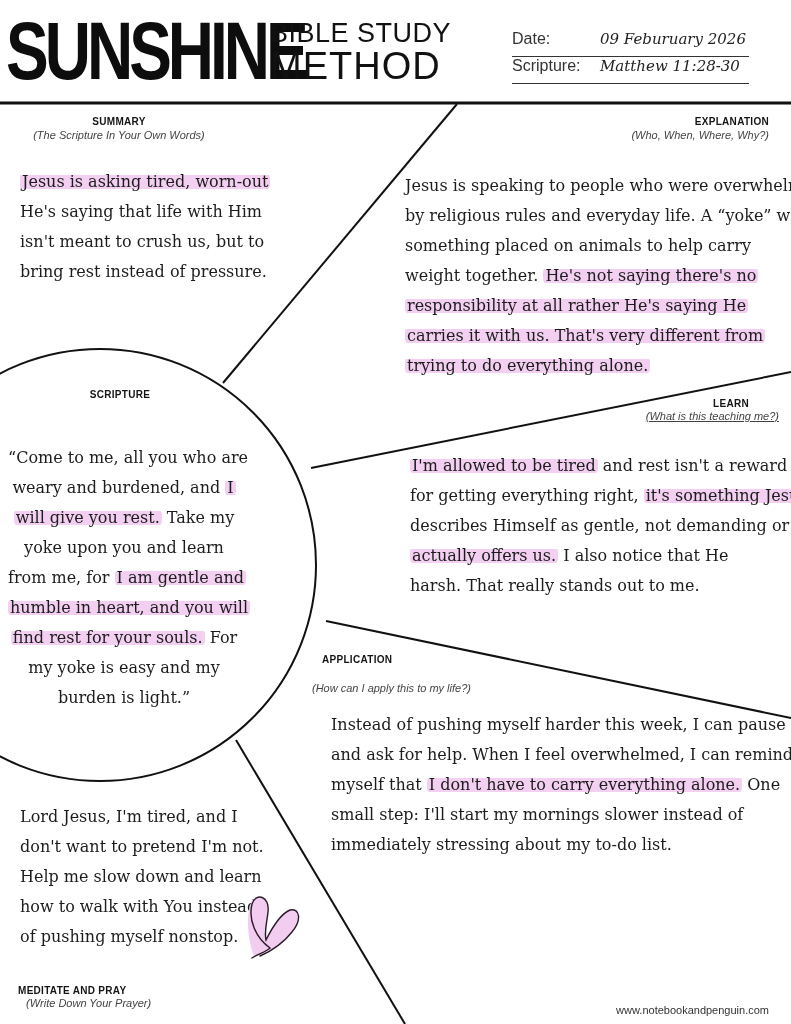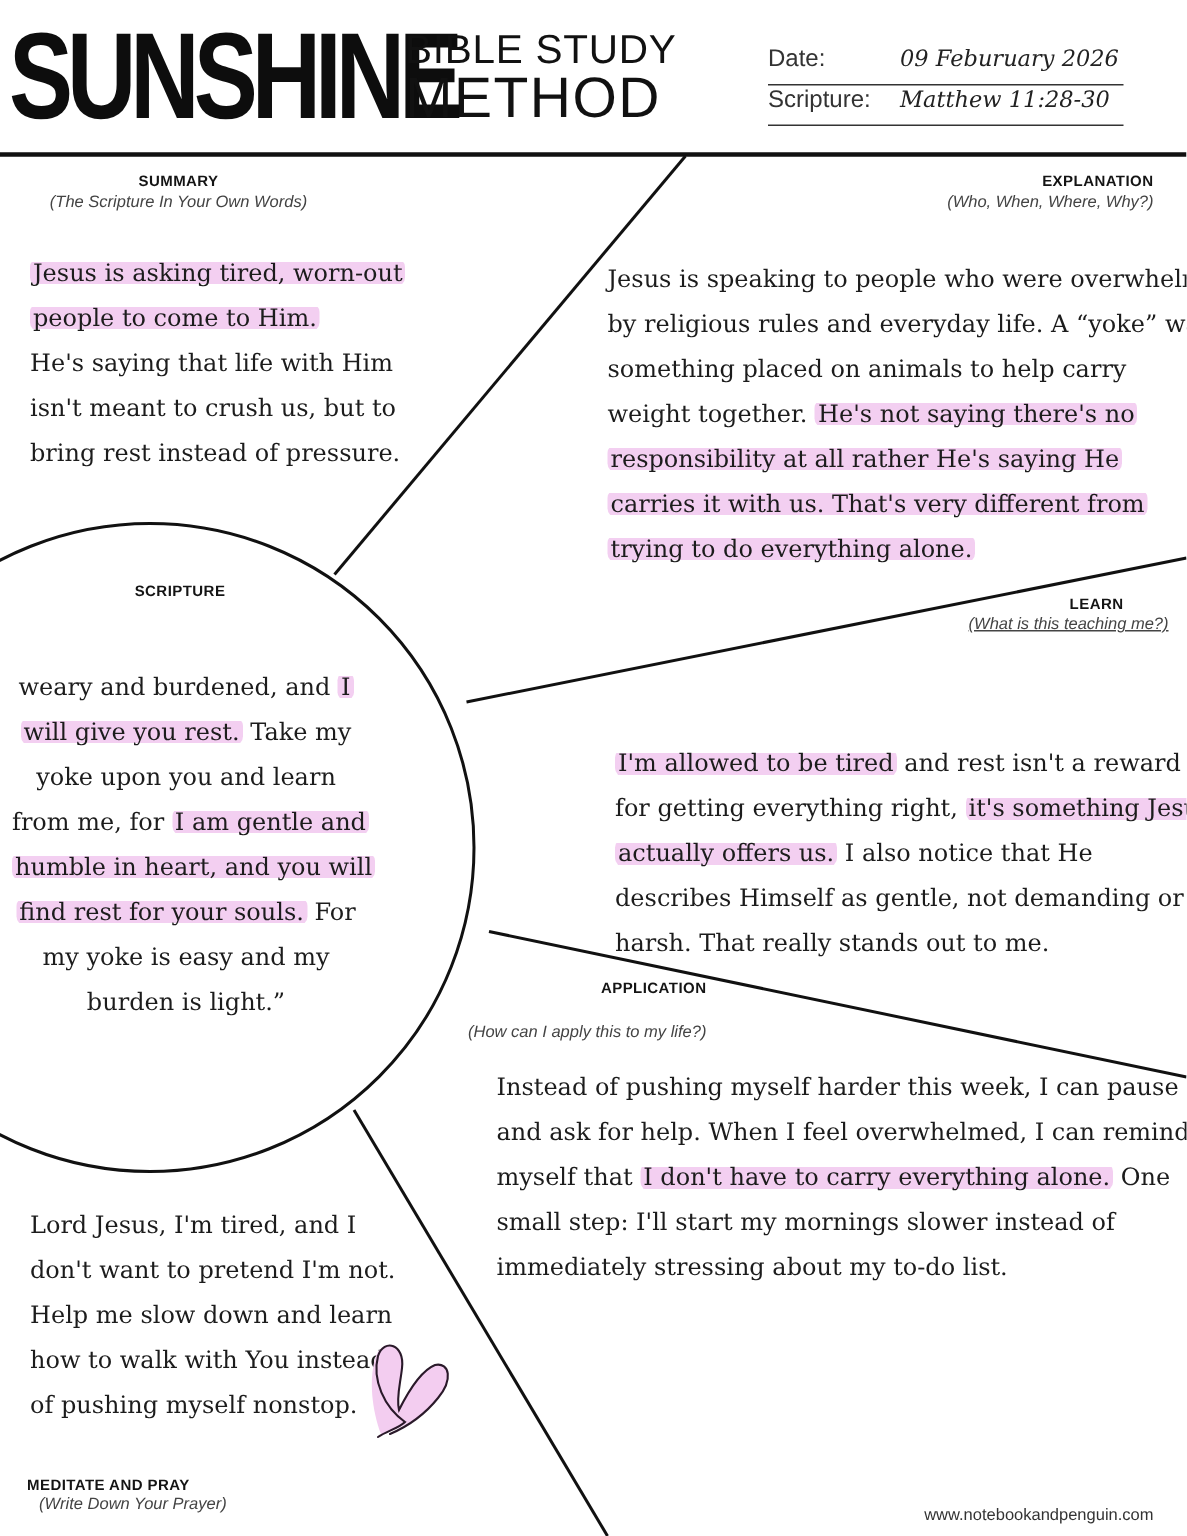--- a/index.html
+++ b/index.html
@@ -68,21 +68,20 @@
     <span class="meta-value">Matthew 11:28-30</span>
   </div>
 </div>
 
 <div class="abs" style="left:14px; top:116px; width:210px; text-align:center;">
   <div class="sec-title">SUMMARY</div>
   <div class="sec-sub" style="margin-top:2px;">(The Scripture In Your Own Words)</div>
 </div>
 <div class="abs hand body-text" style="left:20px; top:167px; width:250px;">
     <div style="white-space: nowrap;"><span class="hl">Jesus is asking tired, worn-out</span></div>
-    <div style="white-space: nowrap;"><span class="hl">people to come to Him.</span></div>
     <div style="white-space: nowrap;"><span>He's saying that life with Him</span></div>
     <div style="white-space: nowrap;"><span>isn't meant to crush us, but to</span></div>
     <div style="white-space: nowrap;"><span>bring rest instead of pressure.</span></div>
   </div>
 
 <div class="abs" style="right:22px; top:116px; text-align:right;">
   <div class="sec-title">EXPLANATION</div>
   <div class="sec-sub" style="margin-top:2px;">(Who, When, Where, Why?)</div>
 </div>
 <div class="abs hand body-text" style="left:405px; top:171px; width:380px;">
@@ -92,44 +91,45 @@
     <div style="white-space: nowrap;"><span>weight together. </span><span class="hl">He's not saying there's no</span></div>
     <div style="white-space: nowrap;"><span class="hl">responsibility at all rather He's saying He</span></div>
     <div style="white-space: nowrap;"><span class="hl">carries it with us. That's very different from</span></div>
     <div style="white-space: nowrap;"><span class="hl">trying to do everything alone.</span></div>
   </div>
 
 <div class="abs" style="left:30px; top:389px; width:180px; text-align:center;">
   <div class="sec-title">SCRIPTURE</div>
 </div>
 <div class="abs hand body-text" style="left:8px; top:443px; width:232px; text-align:center;">
+    <div style="white-space: nowrap;"><span>“Come to me, all you who are</span></div>
     <div style="white-space: nowrap;"><span>weary and burdened, and </span><span class="hl">I</span></div>
     <div style="white-space: nowrap;"><span class="hl">will give you rest.</span><span> Take my</span></div>
     <div style="white-space: nowrap;"><span>yoke upon you and learn</span></div>
     <div style="white-space: nowrap;"><span>from me, for </span><span class="hl">I am gentle and</span></div>
     <div style="white-space: nowrap;"><span class="hl">humble in heart, and you will</span></div>
     <div style="white-space: nowrap;"><span class="hl">find rest for your souls.</span><span> For</span></div>
     <div style="white-space: nowrap;"><span>my yoke is easy and my</span></div>
     <div style="white-space: nowrap;"><span>burden is light.”</span></div>
   </div>
 
 <div class="abs" style="right:12px; top:398px; text-align:right;">
   <div class="sec-title" style="margin-right:30px;">LEARN</div>
   <div class="sec-sub" style="margin-top:1px;text-decoration:underline;">(What is this teaching me?)</div>
 </div>
-<div class="abs hand body-text" style="left:410px; top:494px; width:375px;">
+<div class="abs hand body-text" style="left:410px; top:451px; width:375px;">
     <div style="white-space: nowrap;"><span class="hl">I'm allowed to be tired</span><span> and rest isn't a reward</span></div>
     <div style="white-space: nowrap;"><span>for getting everything right, </span><span class="hl">it's something Jesus</span></div>
+    <div style="white-space: nowrap;"><span>describes Himself as gentle, not demanding or</span></div>
     <div style="white-space: nowrap;"><span class="hl">actually offers us.</span><span> I also notice that He</span></div>
-    <div style="white-space: nowrap;"><span>describes Himself as gentle, not demanding or</span></div>
     <div style="white-space: nowrap;"><span>harsh. That really stands out to me.</span></div>
   </div>
 
 <div class="abs" style="left:312px; top:654px;">
-  <div class="sec-title" style="margin-left:10px;text-align:right;">APPLICATION</div>
+  <div class="sec-title" style="margin-left:10px;">APPLICATION</div>
   <div class="sec-sub" style="margin-top:17px;">(How can I apply this to my life?)</div>
 </div>
 <div class="abs hand body-text" style="left:331px; top:710px; width:455px;">
     <div style="white-space: nowrap;"><span>Instead of pushing myself harder this week, I can pause</span></div>
     <div style="white-space: nowrap;"><span>and ask for help. When I feel overwhelmed, I can remind</span></div>
     <div style="white-space: nowrap;"><span>myself that </span><span class="hl">I don't have to carry everything alone.</span><span> One</span></div>
     <div style="white-space: nowrap;"><span>small step: I'll start my mornings slower instead of</span></div>
     <div style="white-space: nowrap;"><span>immediately stressing about my to-do list.</span></div>
   </div>
 

